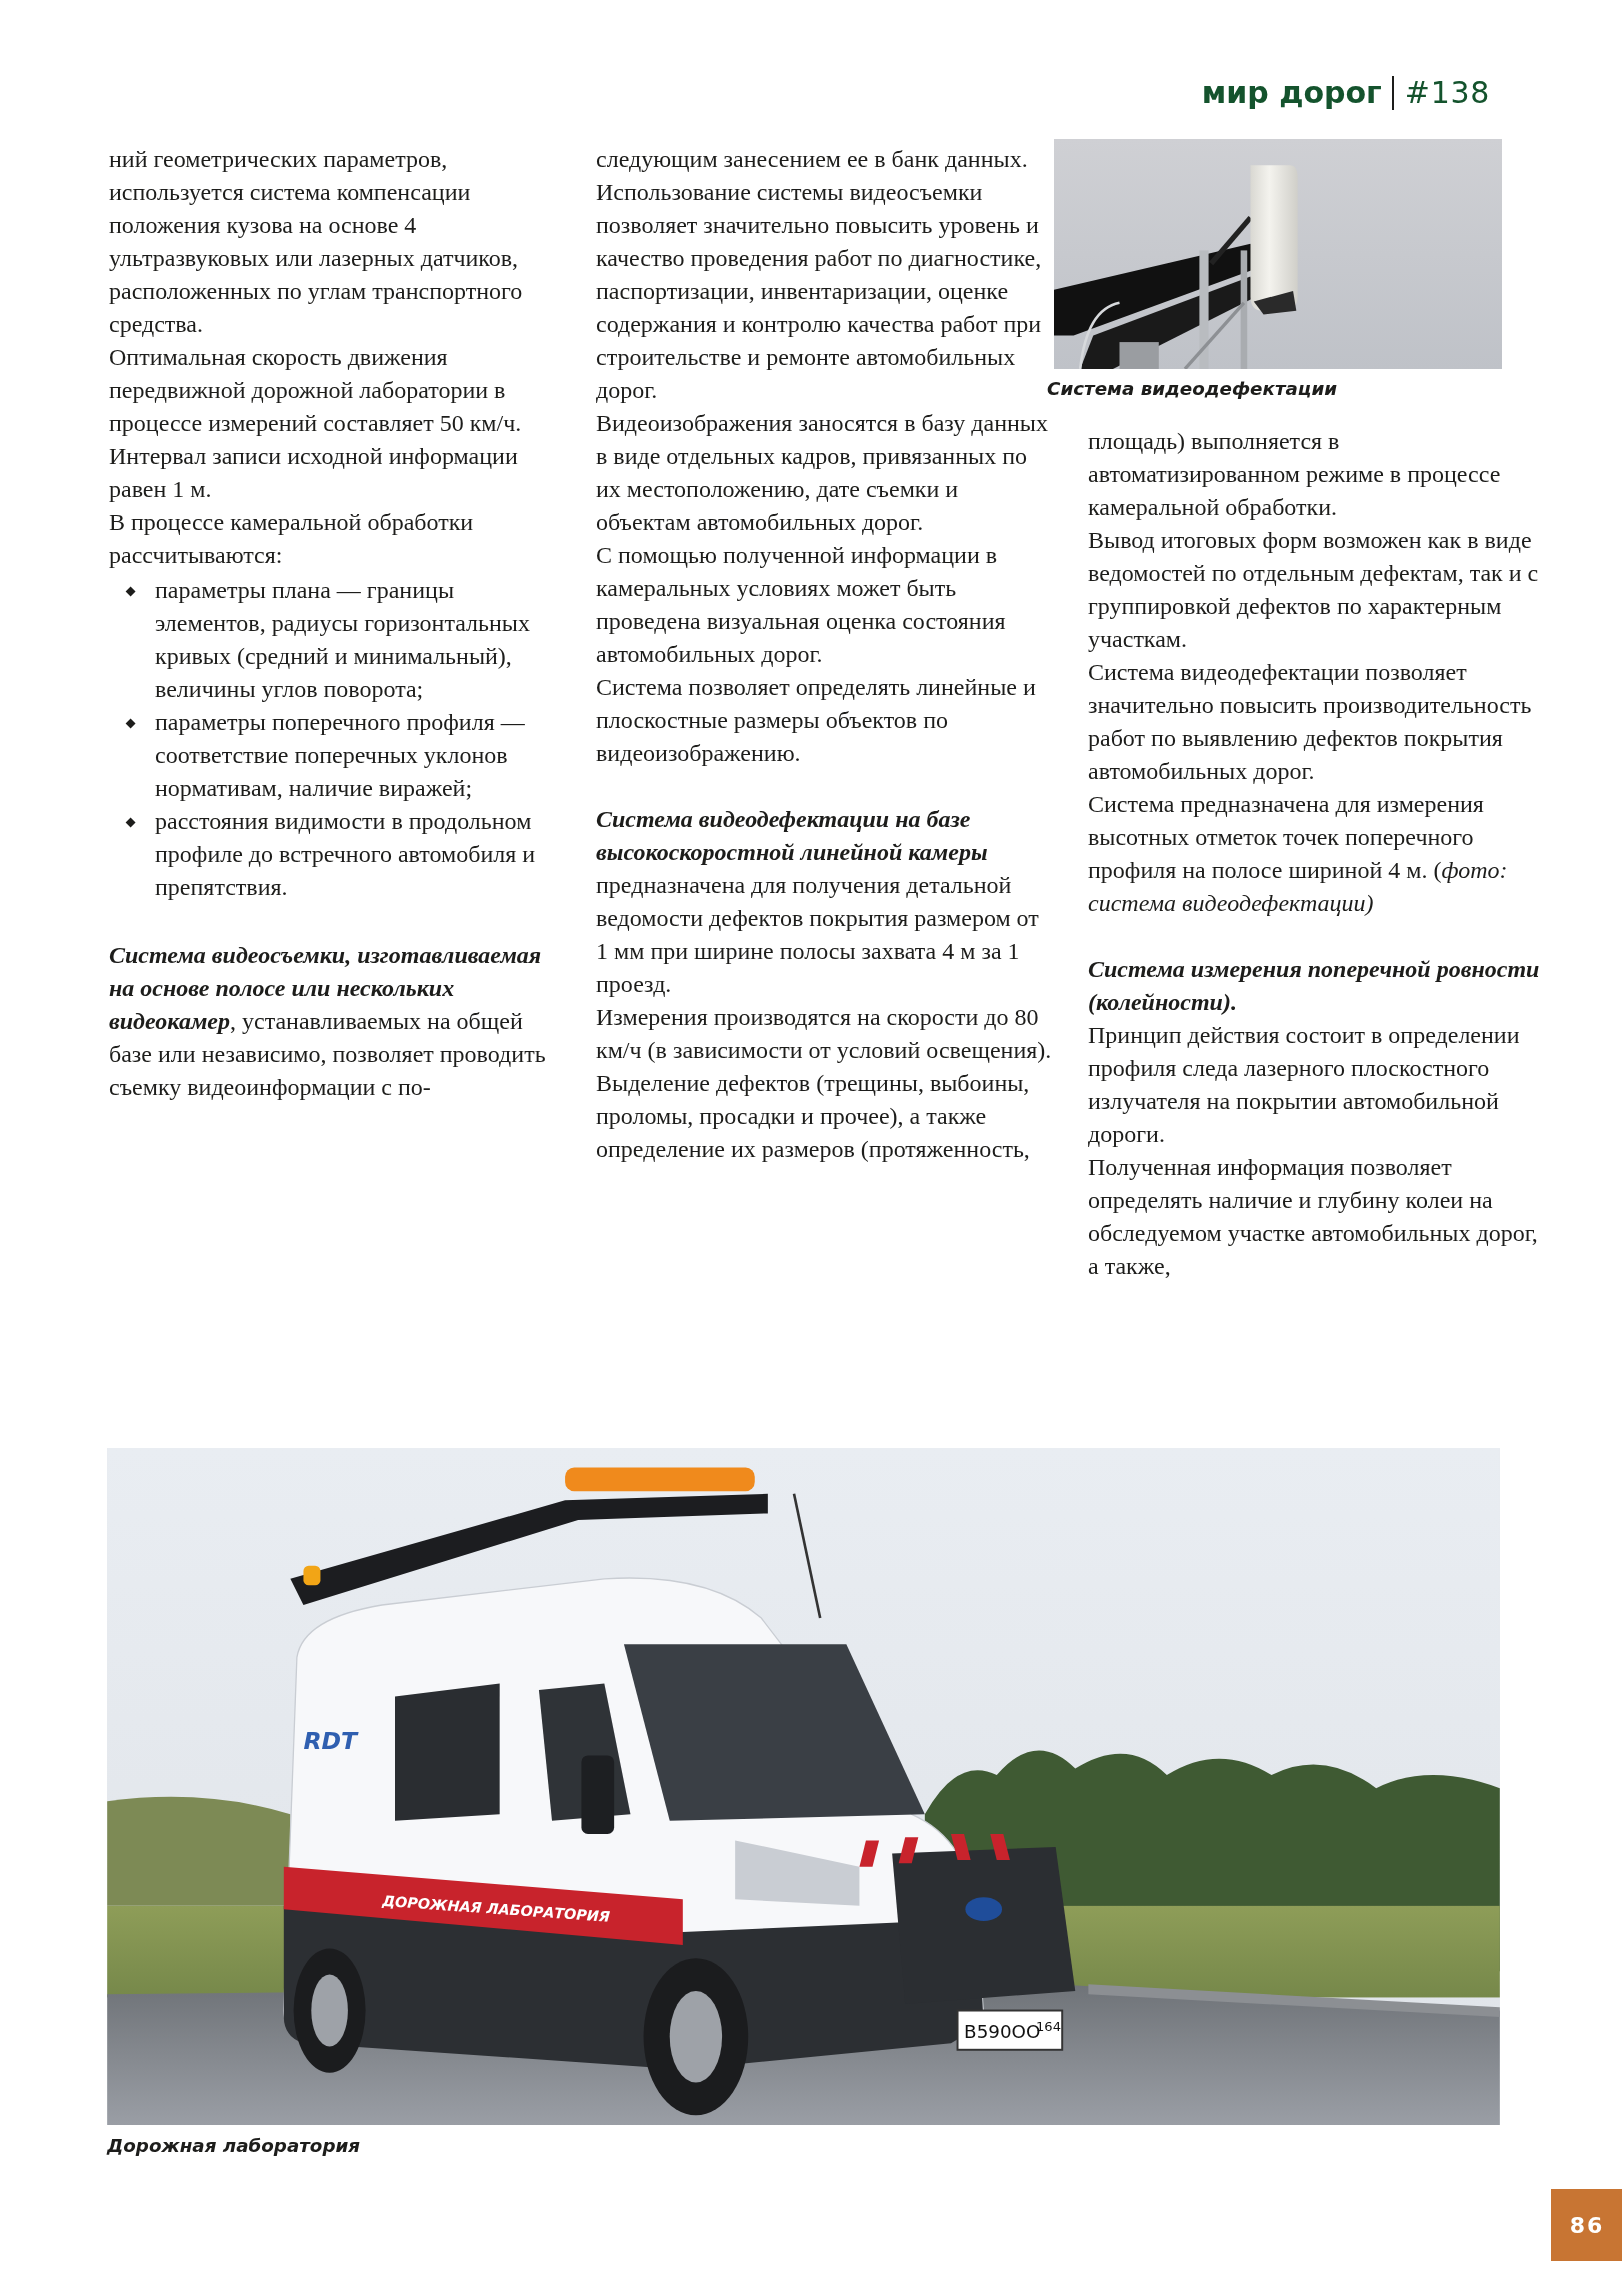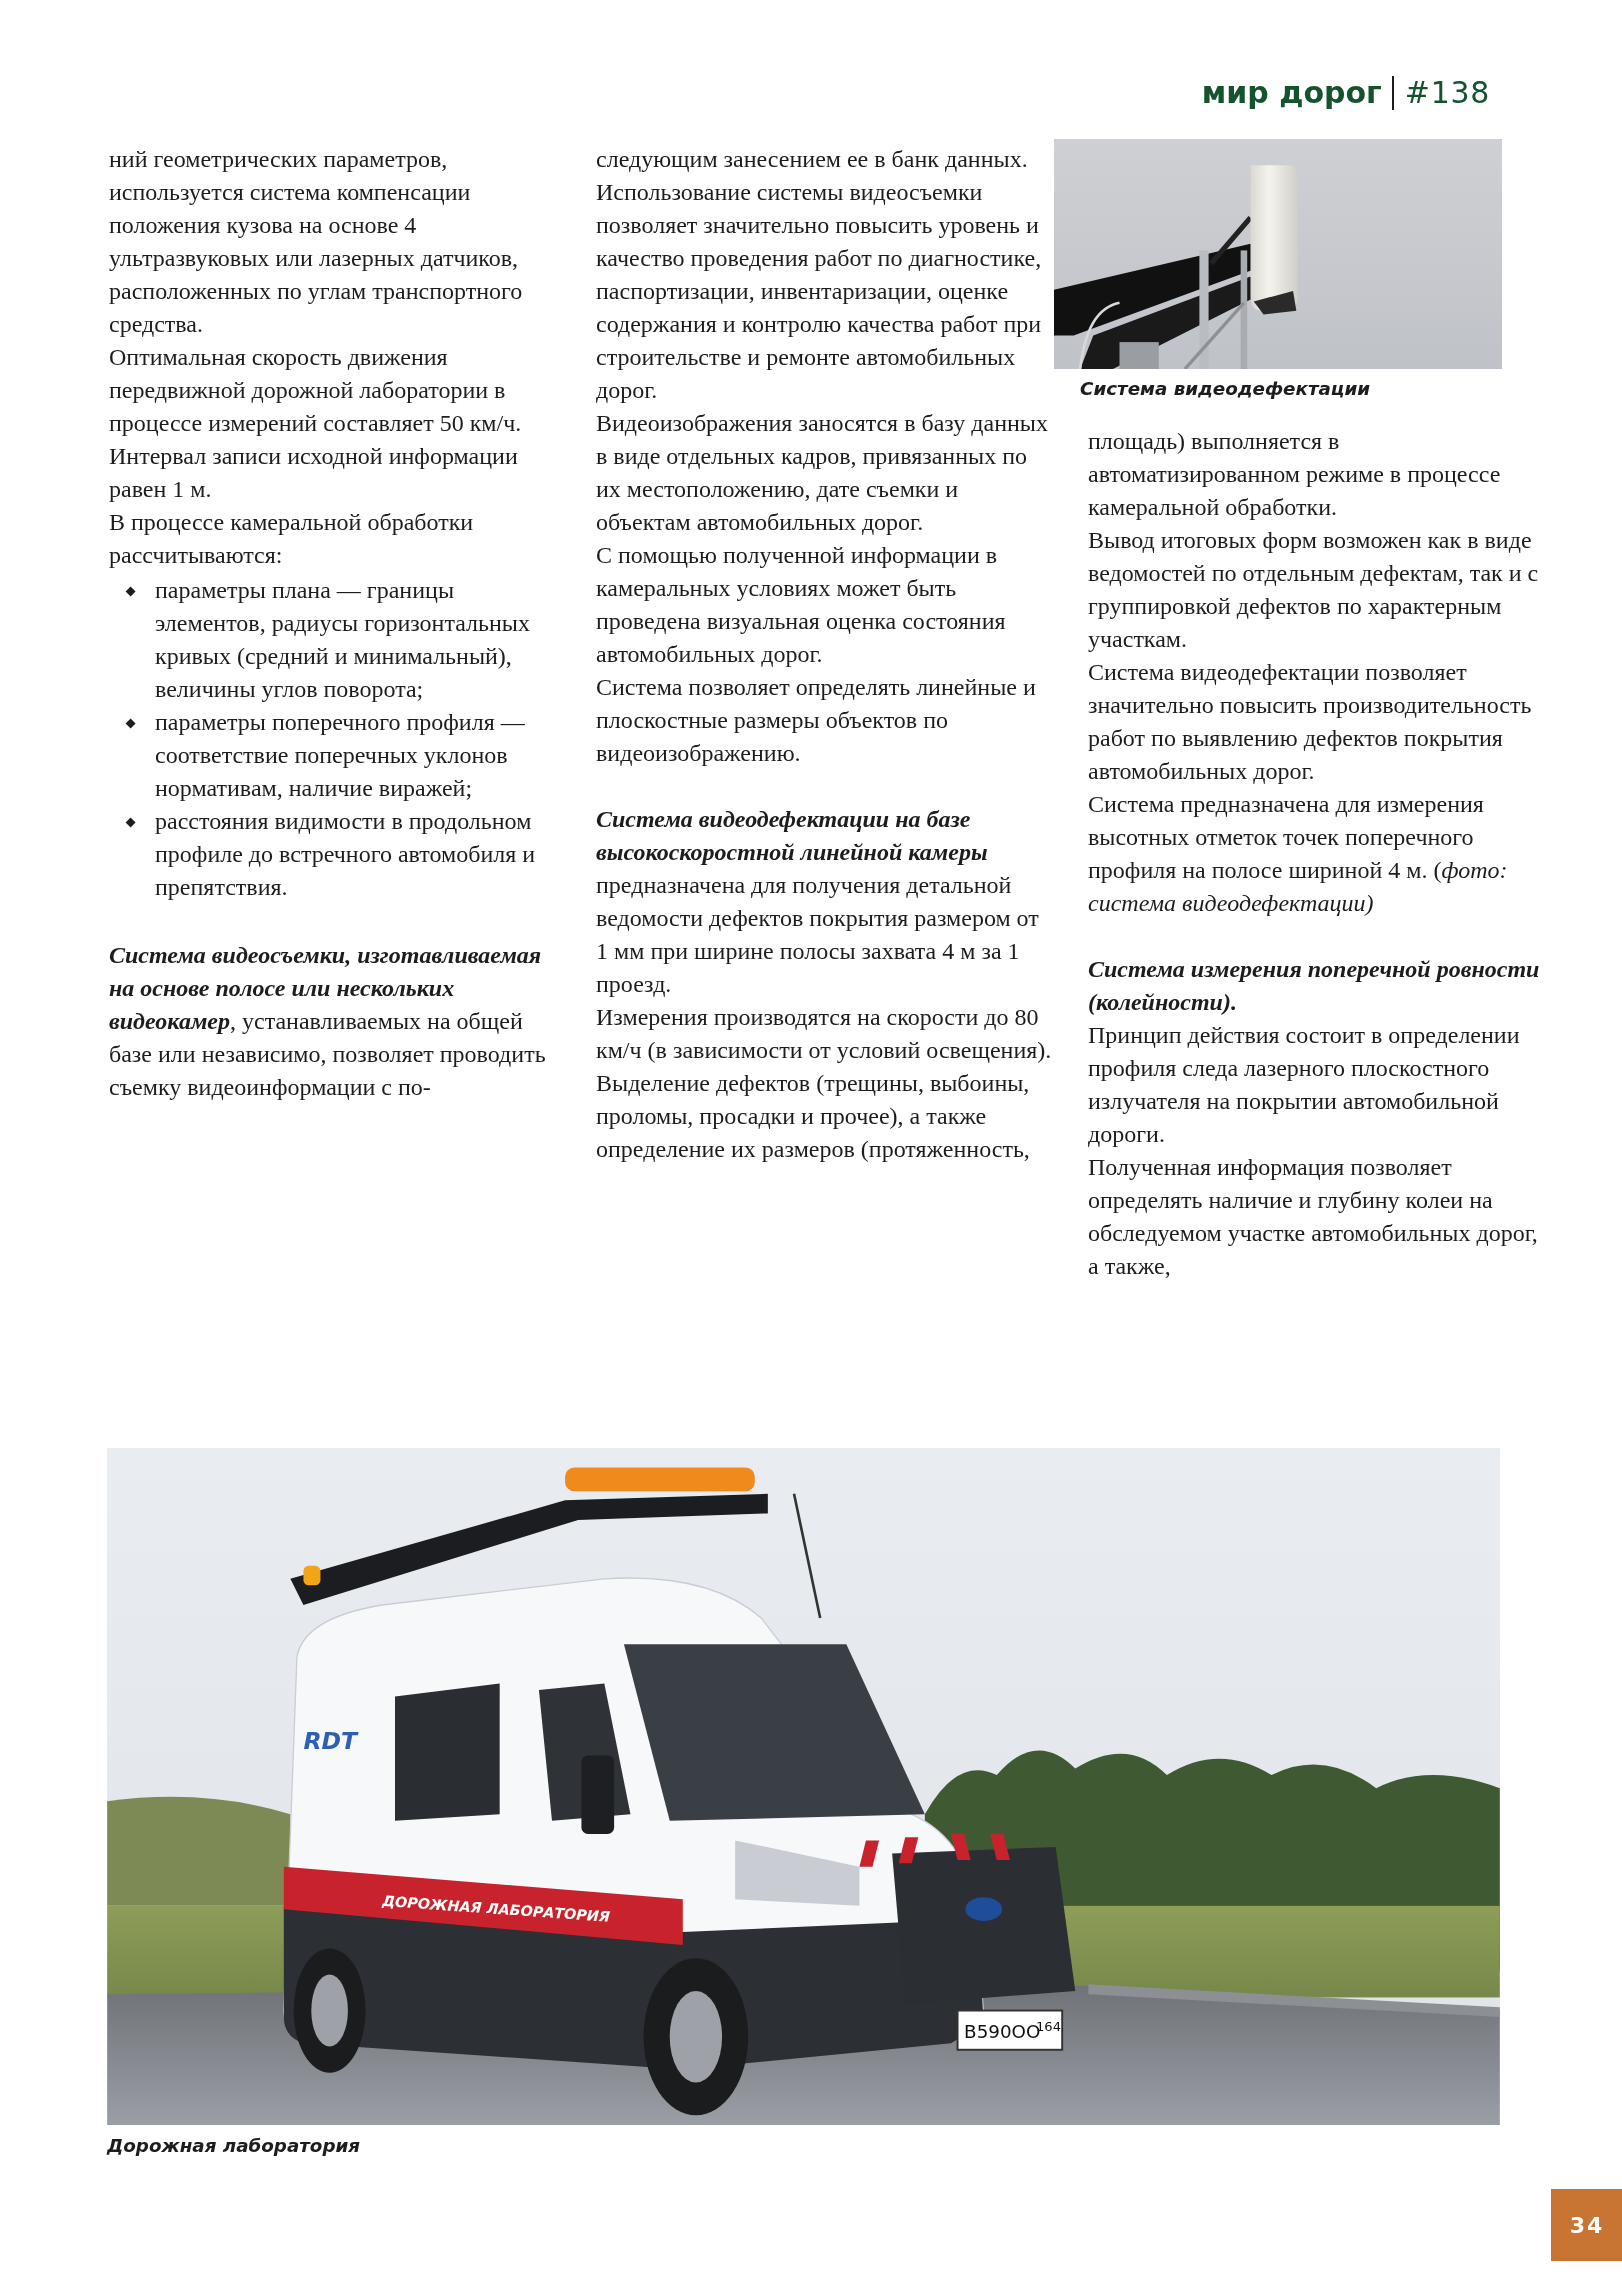--- a/index.html
+++ b/index.html
@@ -17,21 +17,21 @@
     .col3 { left: 1088px; top: 425px; }
 
     .bi { font-weight: bold; font-style: italic; }
     .it { font-style: italic; }
 
     ul.bullets { list-style: none; margin: 2px; padding: 0; }
     ul.bullets li { position: relative; padding-left: 44px; }
     ul.bullets li .diamond { position: absolute; left: 15.7px; top: 13.7px; width: 7.2px; height: 7.2px; background: #1d1d1b; transform: rotate(45deg); }
 
     .photo-small { position: absolute; left: 1054px; top: 139px; width: 448px; height: 230px; overflow: hidden; background: linear-gradient(180deg, #c9cbd0 0%, #cfd0d4 50%, #c3c5ca 100%); }
-    .caption-small { position: absolute; left: 1080px; top: 378px; font-family: "DejaVu Sans", sans-serif; font-size: 18.3px; font-weight: bold; font-style: italic; color: #1d1d1b; }
+    .caption-small { position: absolute; left: 1047px; top: 378px; font-family: "DejaVu Sans", sans-serif; font-size: 18.3px; font-weight: bold; font-style: italic; color: #1d1d1b; }
 
     .photo-big { position: absolute; left: 107px; top: 1448px; width: 1393px; height: 677px; overflow: hidden; background: #e6e9ee; }
     .caption-big { position: absolute; left: 107px; top: 2135px; font-family: "DejaVu Sans", sans-serif; font-size: 18.3px; font-weight: bold; font-style: italic; color: #1d1d1b; }
 
     .page-num { position: absolute; left: 1551px; top: 2189px; width: 72px; height: 72px; background: #c87533; color: #ffffff; font-family: "DejaVu Sans", sans-serif; font-weight: bold; font-size: 22px; display: flex; align-items: center; justify-content: center; letter-spacing: 2px; }
   </style>
 </head>
 <body>
 
 <div class="header">
@@ -152,14 +152,14 @@
     <ellipse cx="900" cy="900" rx="40" ry="70" fill="#9ea2a8"></ellipse>
 
     <path d="M280 200 L700 80 L1010 70 L1010 100 L720 110 L300 240 Z" fill="#1c1d20"></path>
     <rect x="700" y="30" width="290" height="36" rx="14" fill="#f08a1c"></rect>
     <rect x="300" y="180" width="26" height="30" rx="8" fill="#f2a516"></rect>
     <line x1="1050" y1="70" x2="1090" y2="260" stroke="#333" stroke-width="4"></line>
   </svg>
 </div>
 <div class="caption-big">Дорожная лаборатория</div>
 
-<div class="page-num" style="background: rgb(200, 117, 51);">34</div>
+<div class="page-num" style="background: rgb(200, 117, 51);">86</div>
 
 
 </body></html>

